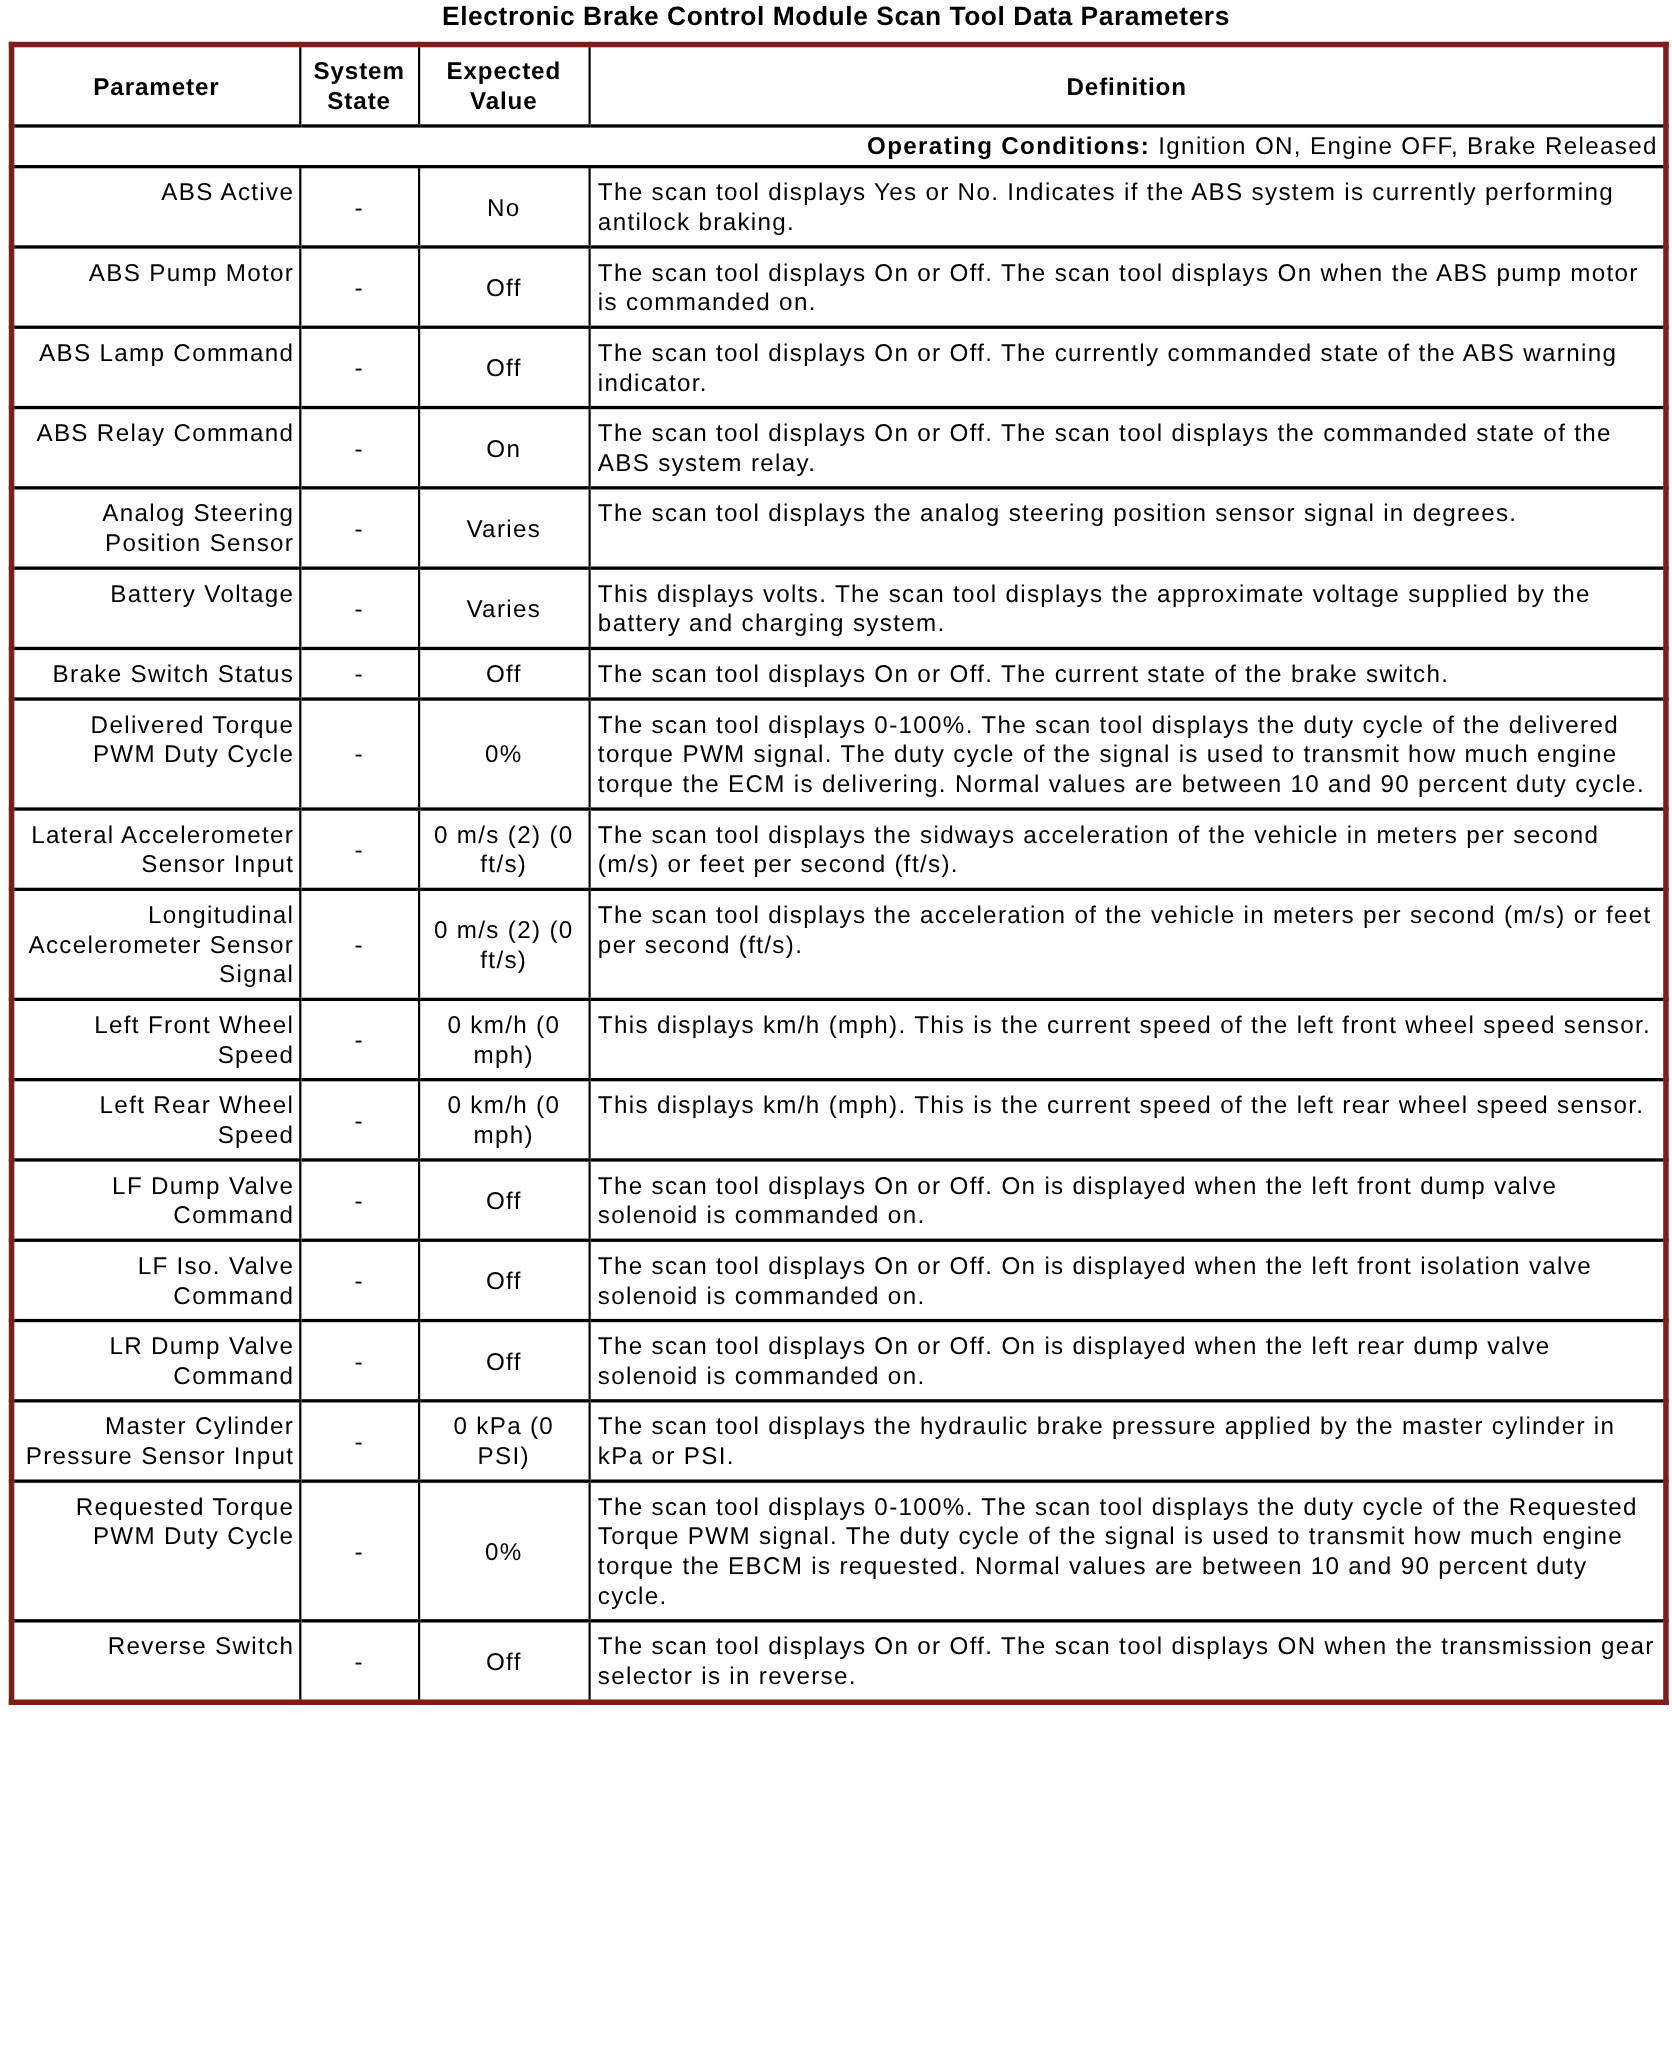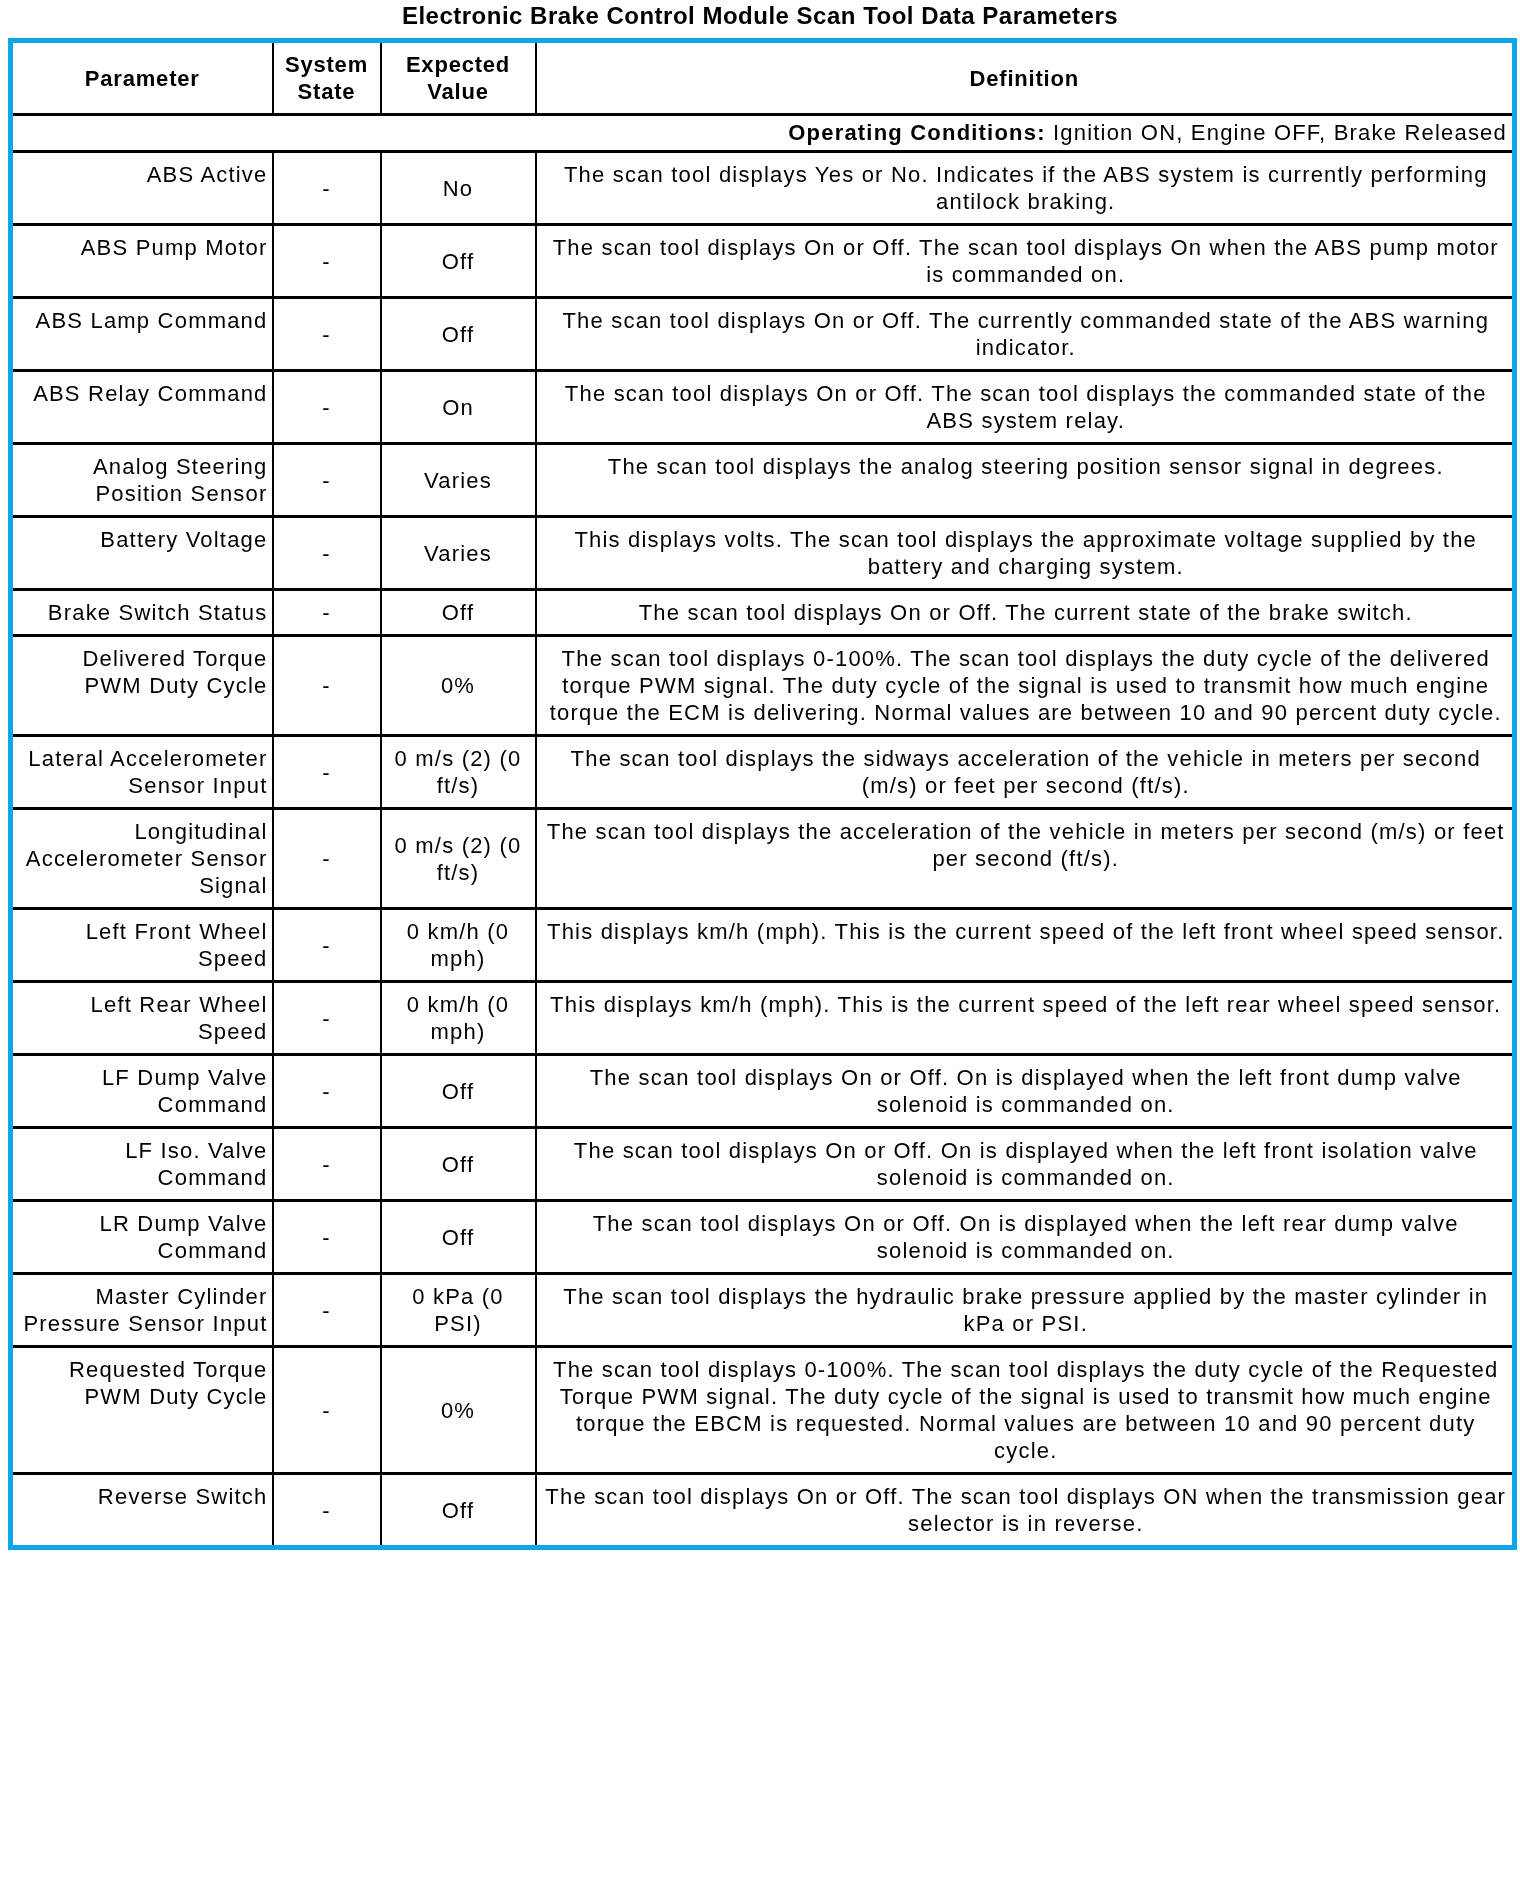--- a/index.html
+++ b/index.html
@@ -22,21 +22,21 @@
     font-weight: bold;
     letter-spacing: 0.5px;
     line-height: 28px;
   }
   table.params {
     margin-left: 8px;
     margin-top: 8px;
     width: 1504px;
     border-collapse: collapse;
     table-layout: fixed;
-    border: 5px solid #0ea5e9;
+    border: 5px solid #7f1d1d;
     font-size: 22px;
     line-height: 27px;
     letter-spacing: 1.2px;
   }
   table.params th, table.params td {
     border-left: 2px solid #000000;
     border-right: 2px solid #000000;
     border-top: 3px solid #000000;
     border-bottom: 3px solid #000000;
     overflow: hidden;
@@ -67,21 +67,21 @@
     vertical-align: middle;
     padding: 4px 2px;
   }
   td.col-value {
     text-align: center;
     vertical-align: middle;
     padding: 6px 4px;
     white-space: pre-line;
   }
   td.col-definition {
-    text-align: center;
+    text-align: left;
     vertical-align: top;
     padding: 8px 4px 8px 7px;
   }
 </style>
 </head>
 <body>
 
 <div class="page">
 
   <div class="doc-title">Electronic Brake Control Module Scan Tool Data Parameters</div>

